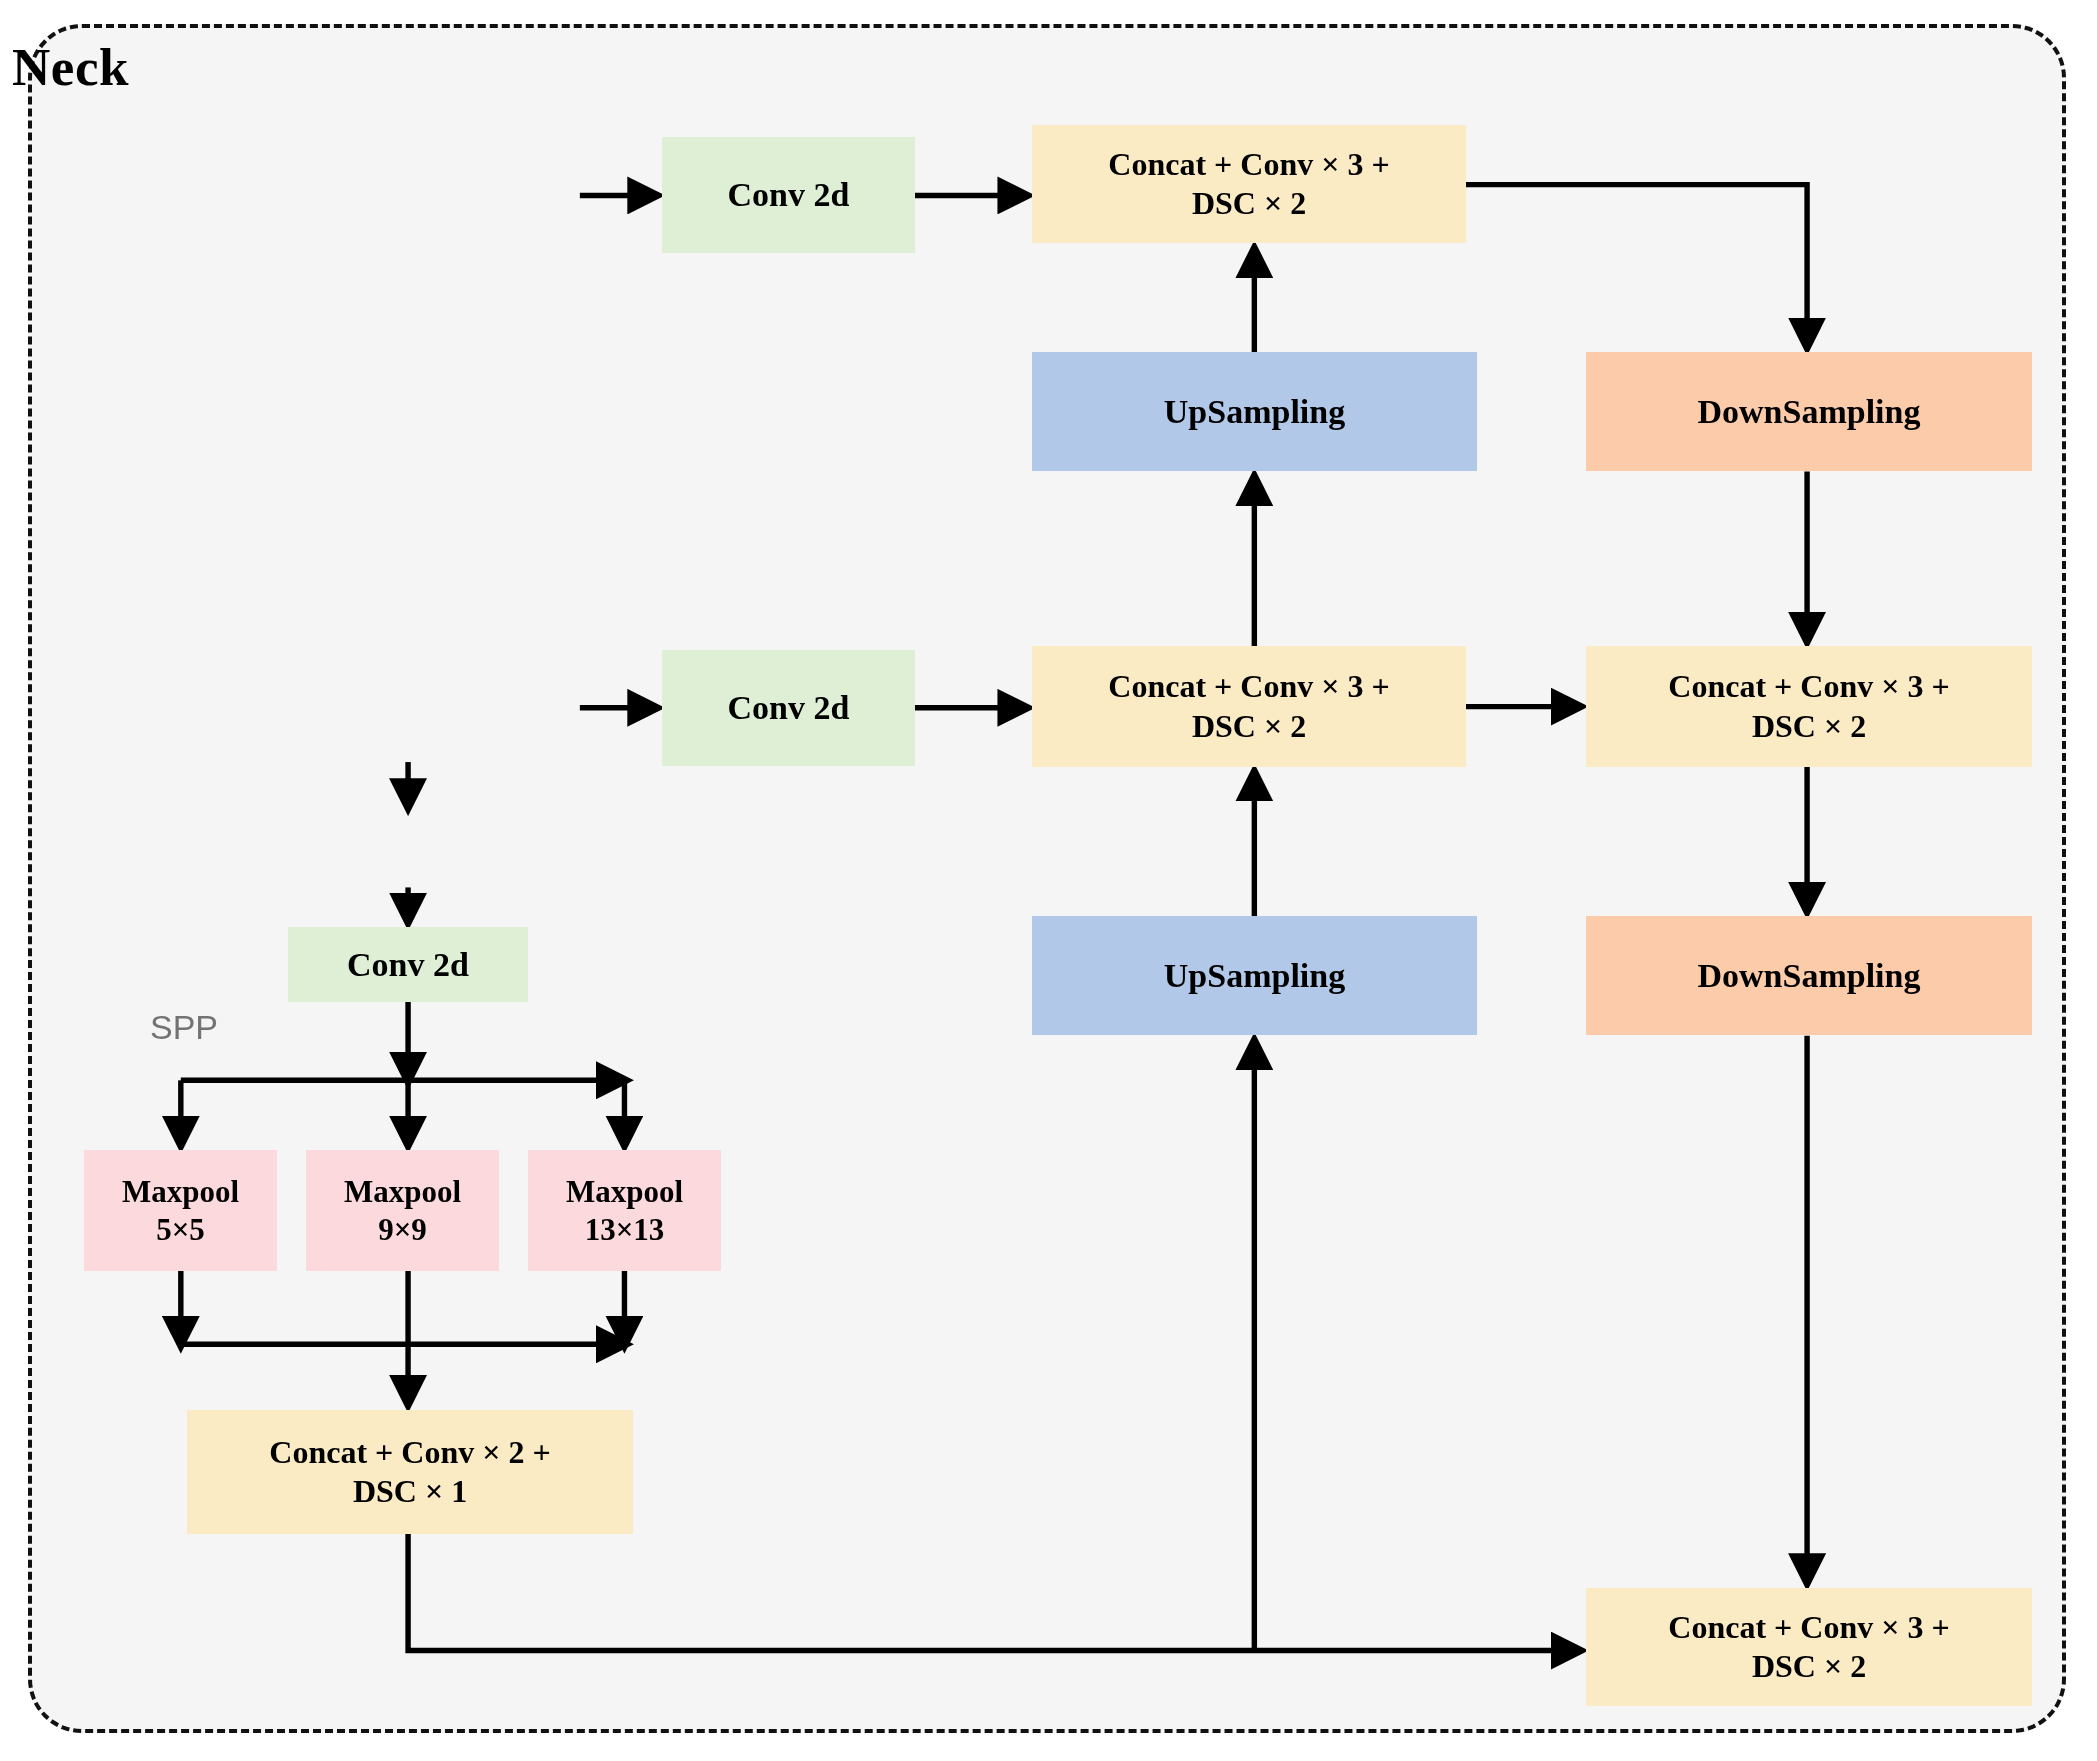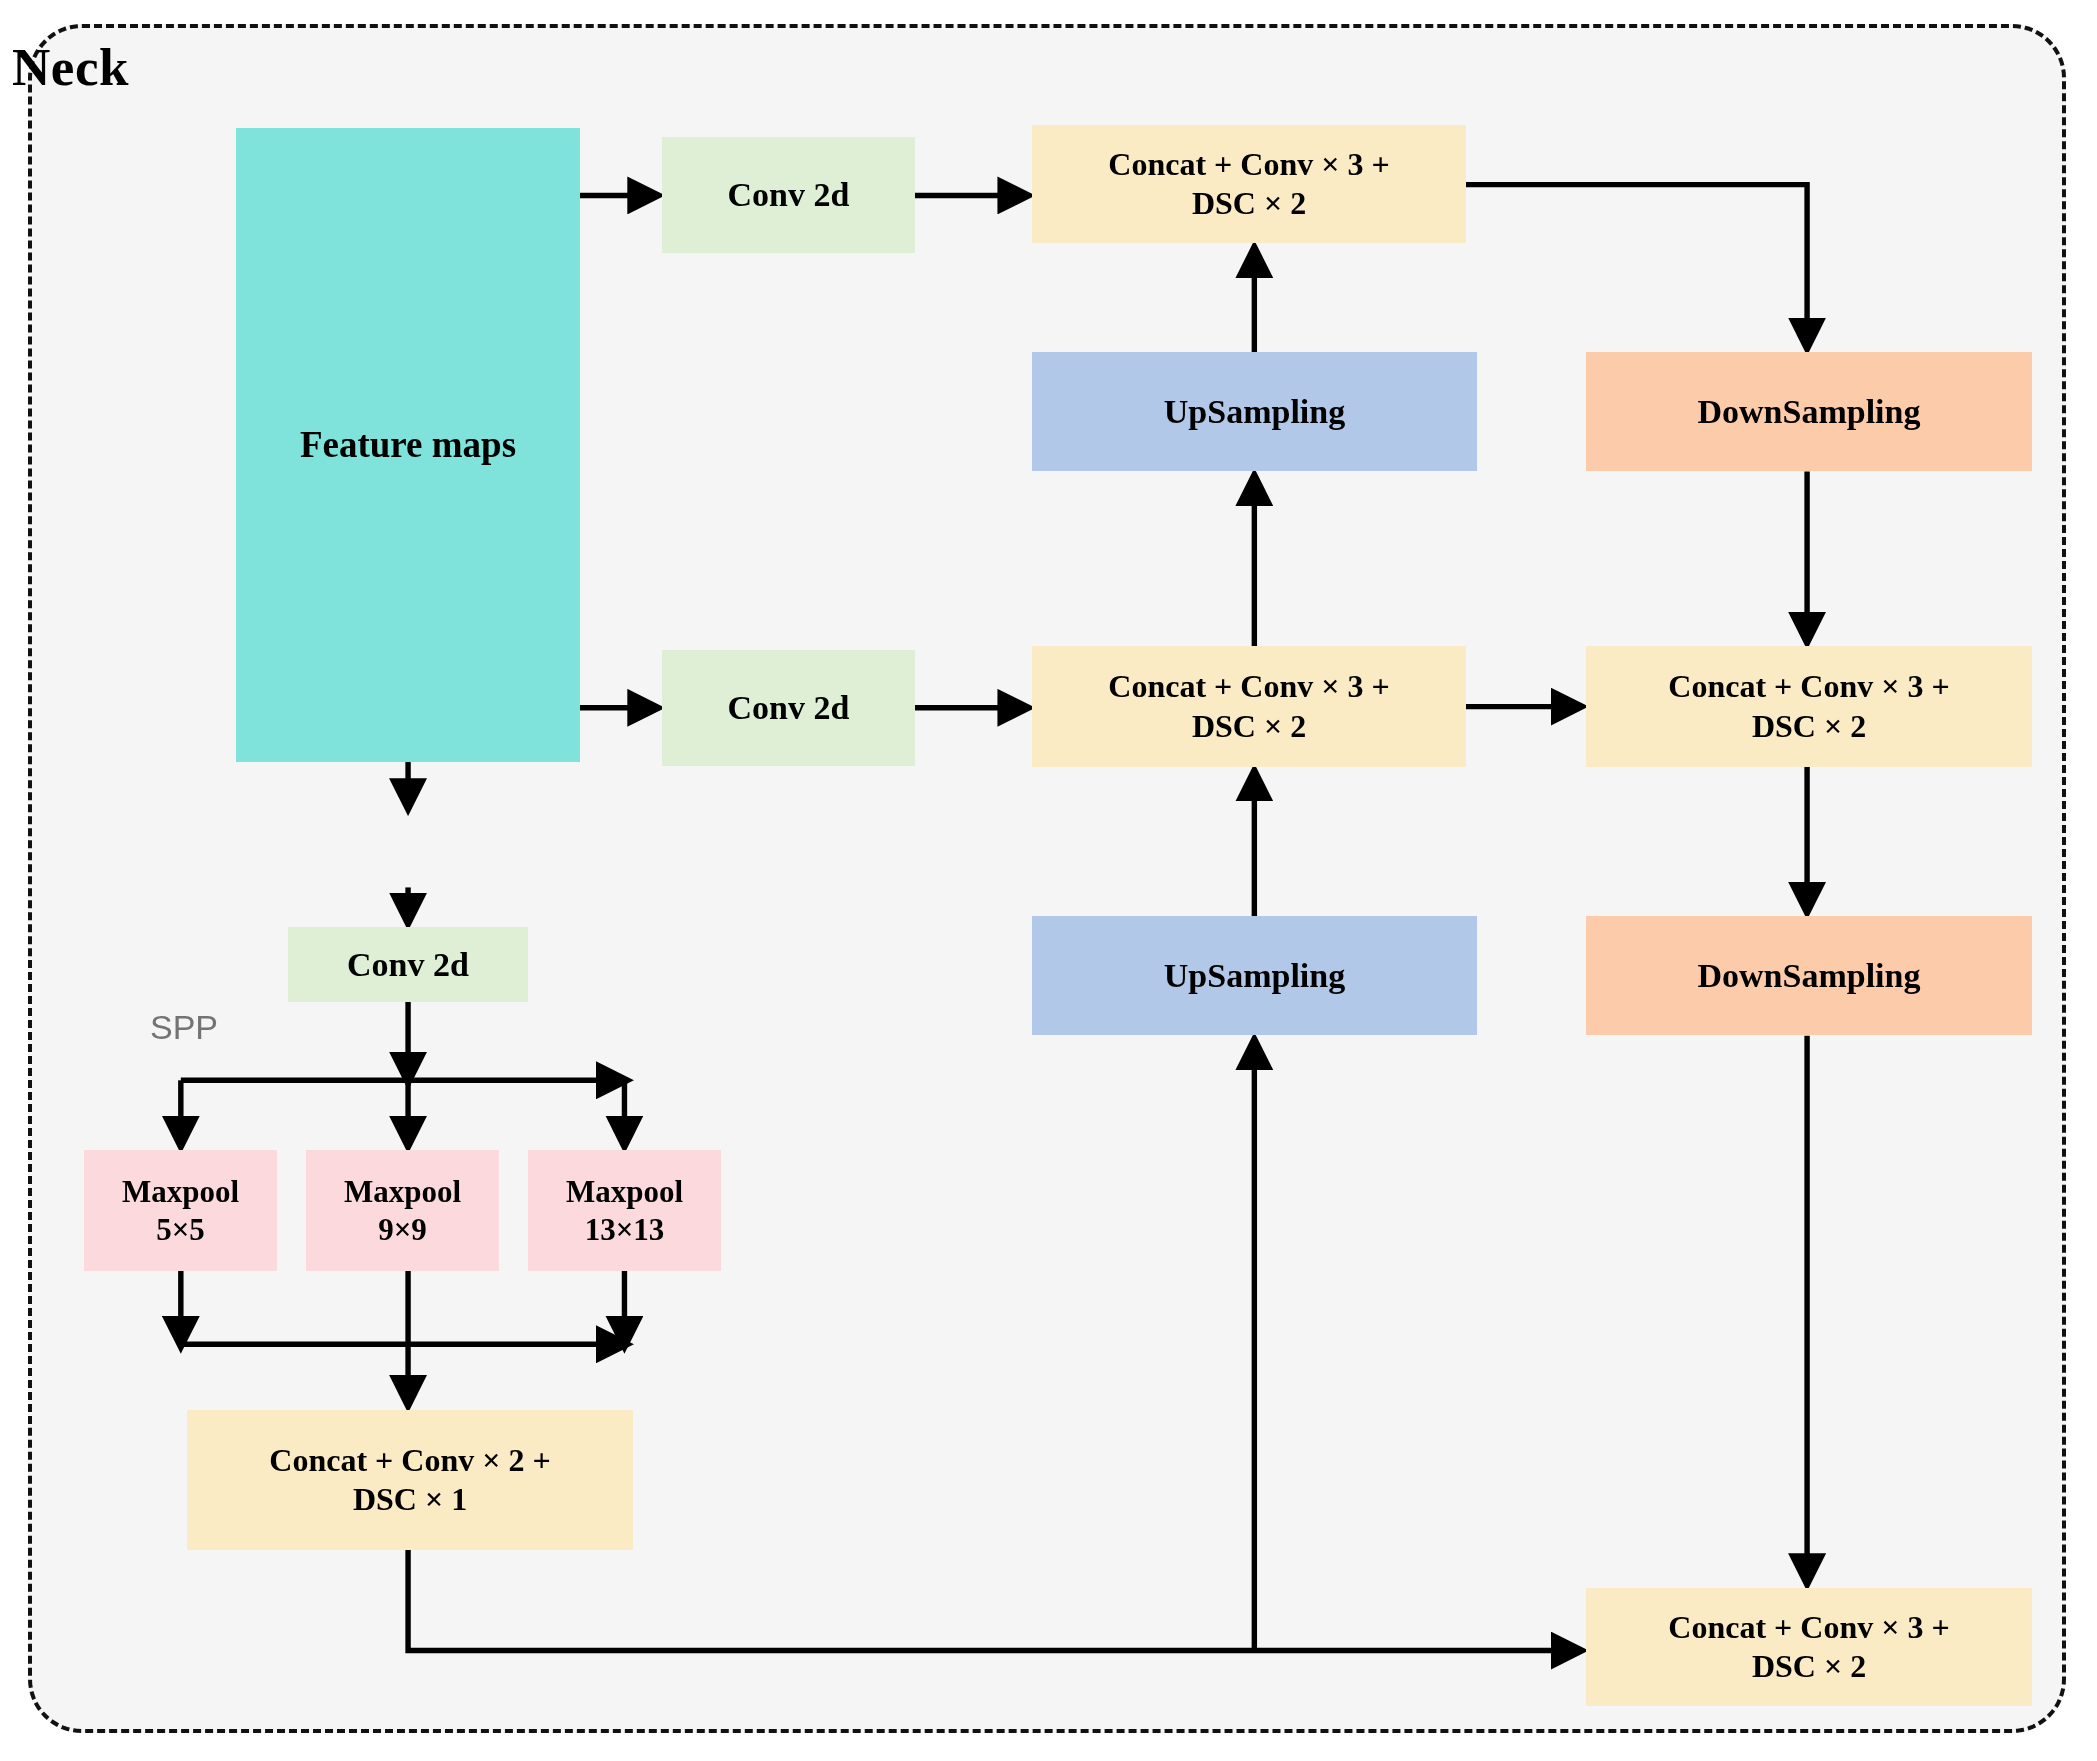--- a/index.html
+++ b/index.html
@@ -113,21 +113,21 @@
     left:306px; top:1150px; width:193px; height:121px;
     background:#FBD9DC;
     font-size:31px;
   }
   #n-mp3{
     left:528px; top:1150px; width:193px; height:121px;
     background:#FBD9DC;
     font-size:31px;
   }
   #n-concat-spp{
-    left:187px; top:1410px; width:446px; height:140px;
+    left:187px; top:1410px; width:446px; height:124px;
     background:#FBEBC4;
     font-size:32px;
   }
   #n-concat-bottom{
     left:1586px; top:1588px; width:446px; height:118px;
     background:#FBEBC4;
     font-size:32px;
   }
   #spp-label{
     position:absolute;
@@ -202,21 +202,20 @@
       <path d="M 300 2230 L 1036 2230" marker-end=""></path>
 
       <path d="M 677 2108 L 677 2328"></path>
 
       <path d="M 677 2530 L 677 2738 L 2620 2738"></path>
 
       <path d="M 2081 2738 L 2081 1728"></path>
     </g>
   </svg>
 
-  <div class="node" id="n-feature">Feature maps</div>
 
   <div class="node" id="n-conv-top">Conv 2d</div>
   <div class="node" id="n-conv-mid">Conv 2d</div>
 
   <div class="node" id="n-concat-top">Concat + Conv × 3 +
 DSC × 2</div>
 
   <div class="node" id="n-up1">UpSampling</div>
   <div class="node" id="n-down1">DownSampling</div>
 

